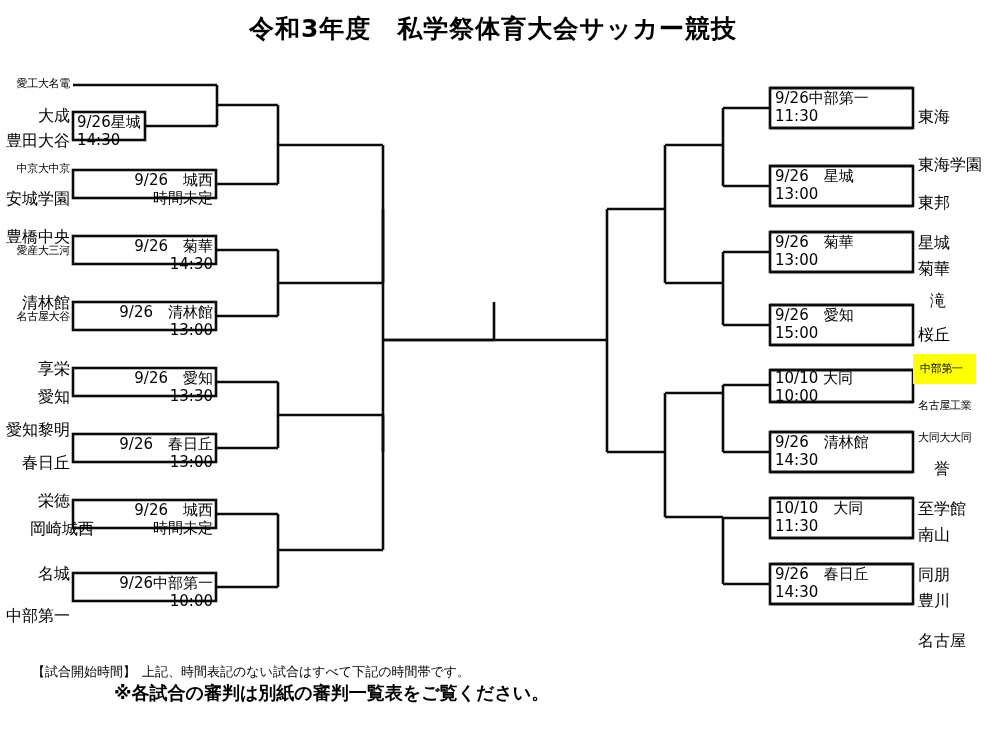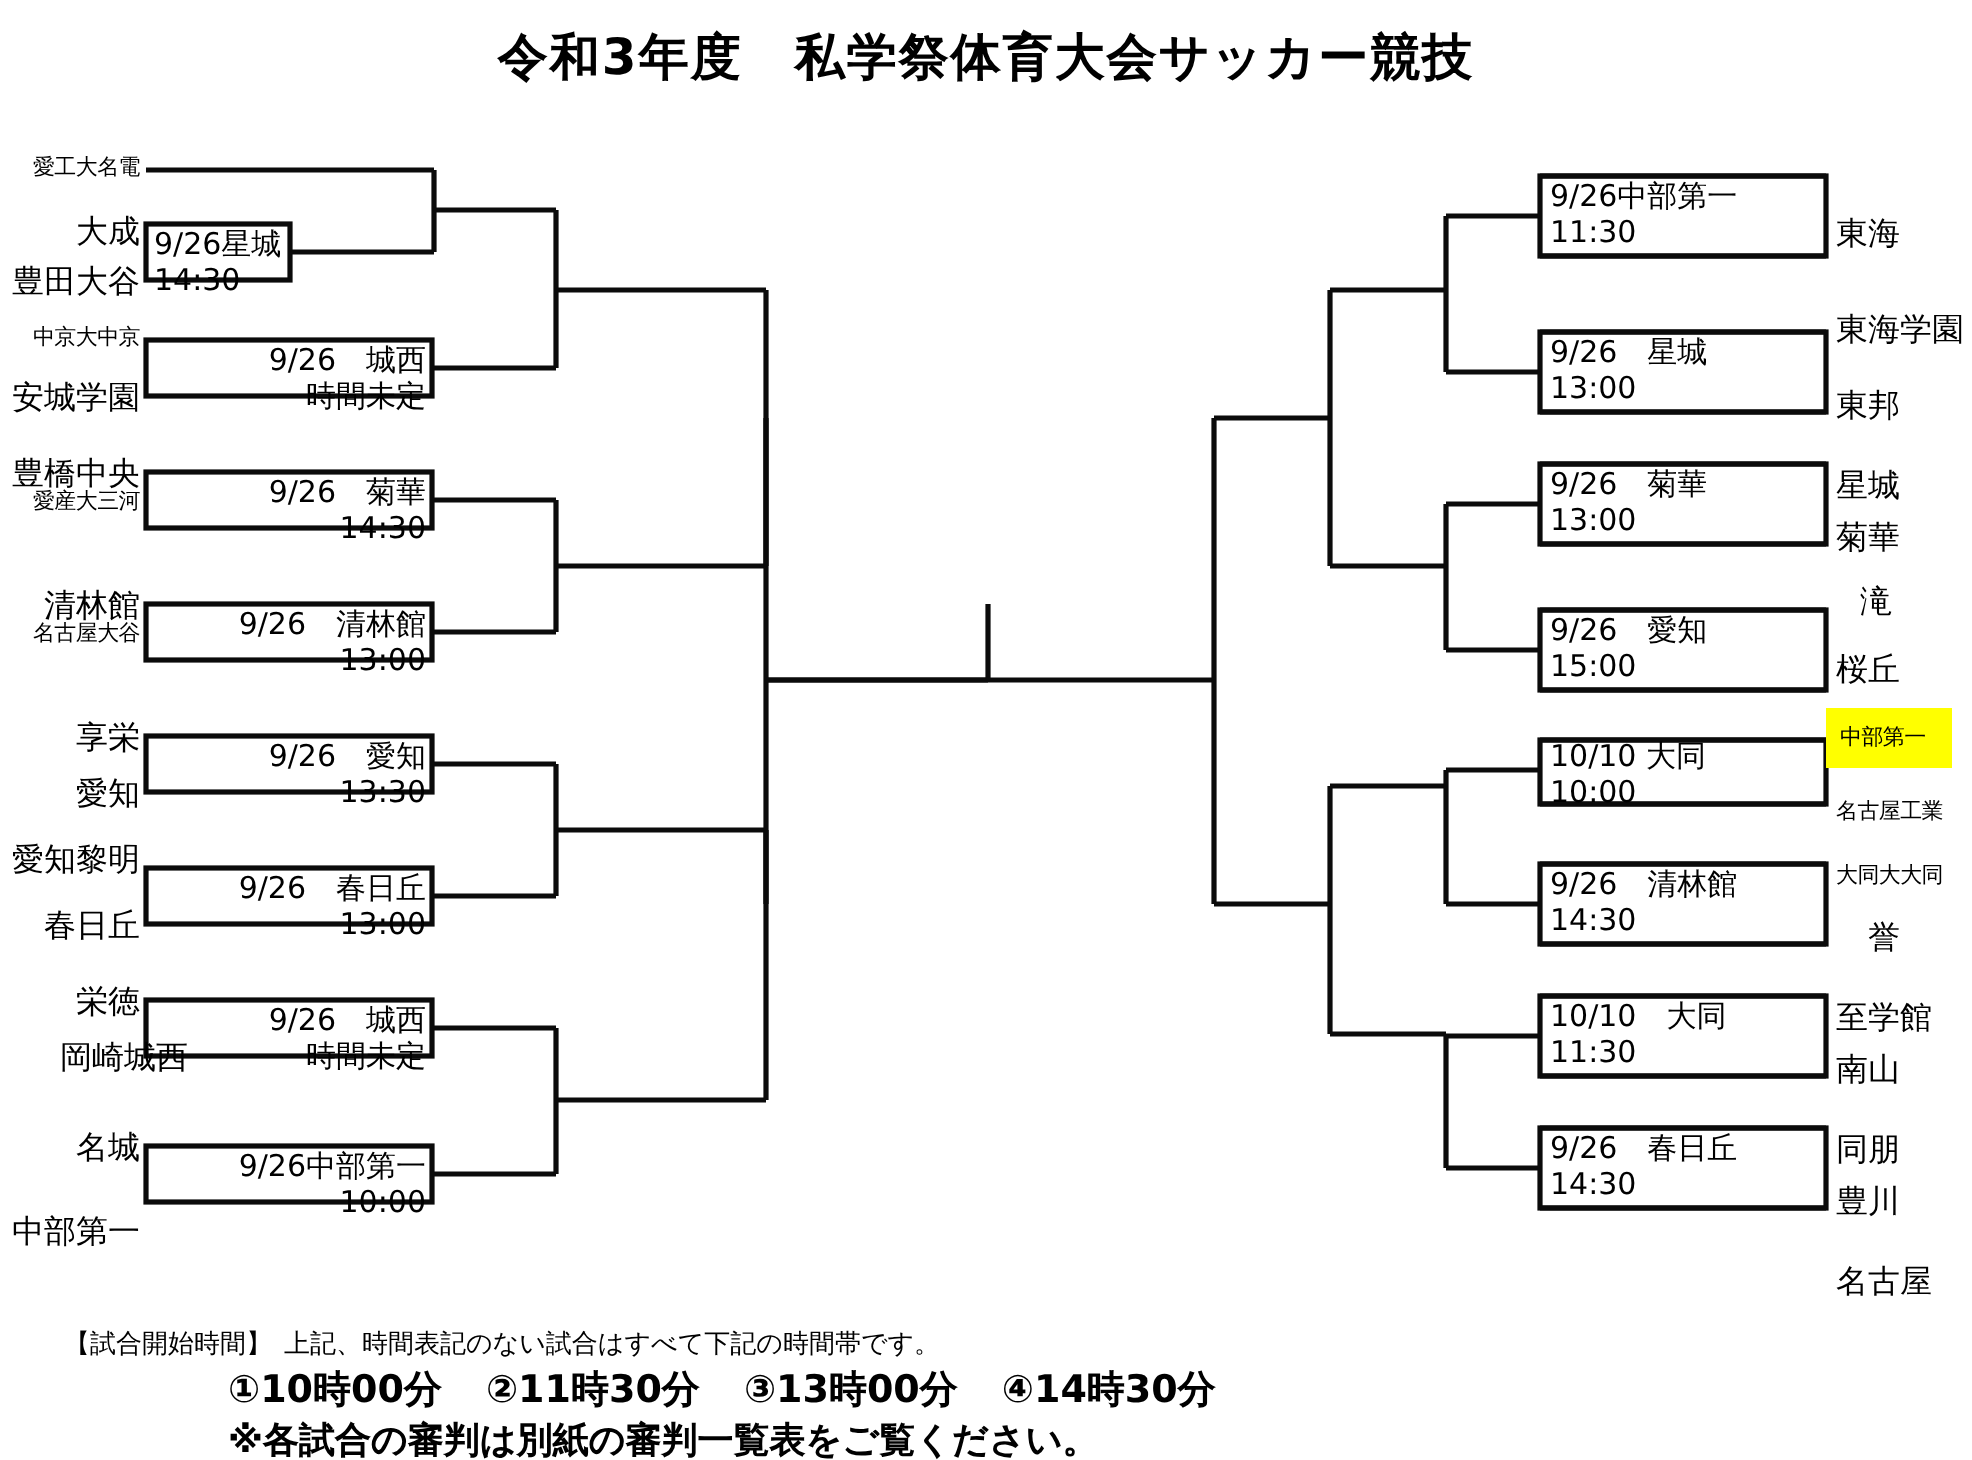--- a/index.html
+++ b/index.html
@@ -272,19 +272,16 @@
   <div class="team rgt big" style="left:918px;top:490px;width:68px;">南山</div>
   <div class="team rgt big" style="left:918px;top:530px;width:68px;">同朋</div>
 
   <div class="team rgt big" style="left:918px;top:556px;width:68px;">豊川</div>
   <div class="team rgt big" style="left:918px;top:596px;width:68px;">名古屋</div>
 
   <div class="footer">
     <div class="f-row1">
       <span class="lead">【試合開始時間】</span><span>上記、時間表記のない試合はすべて下記の時間帯です。</span>
     </div>
-    <div class="f-row2">
-      <span>①10時00分</span><span>②11時30分</span><span>③13時00分</span><span>④14時30分</span>
-    </div>
     <div class="f-row3">※各試合の審判は別紙の審判一覧表をご覧ください。</div>
   </div>
 
 </div>
 
 </body></html>

